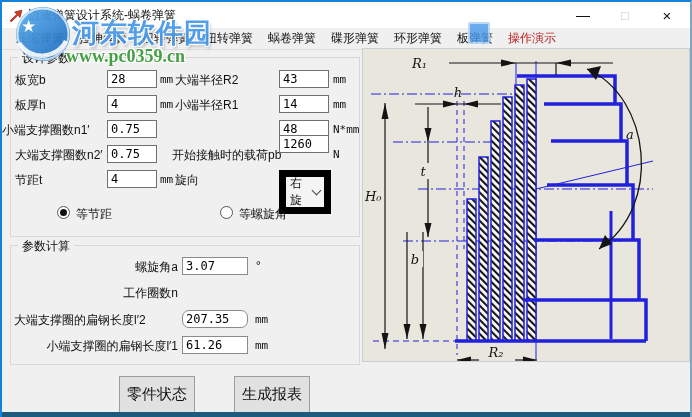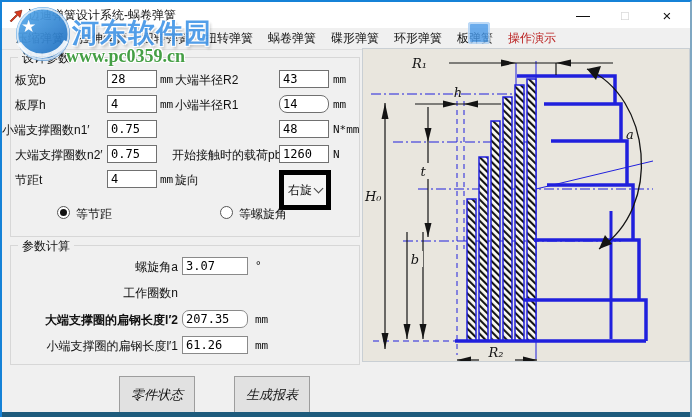--- a/index.html
+++ b/index.html
@@ -23,29 +23,29 @@
   .menu-item.active-red{color:#b91c1c;}
   
   .groupbox{position:absolute;border:1px solid #d7d7d7;background:transparent;}
   .grouplegend{position:absolute;font-size:12px;background:#f0f0f0;padding:0 4px;white-space:nowrap;}
   
   .lbl{position:absolute;font-size:12px;white-space:nowrap;}
   .inp{position:absolute;width:50px;height:18px;border:1px solid #707070;background:#fff;
        font:12px "DejaVu Sans Mono",monospace;padding:0 3px;box-sizing:border-box;outline:none;}
   .inp.ro{width:66px;border-color:#8a8a8a;}
   .unit{position:absolute;font:11px "DejaVu Sans Mono",monospace;white-space:nowrap;}
-  .dropdown{position:absolute;width:52px;height:19px;border:5px solid #000000;background:#f4f4f4;
+  .dropdown{position:absolute;width:52px;height:19px;border:7px solid #000000;background:#f4f4f4;
             font-size:12px;display:flex;align-items:center;justify-content:space-between;
             padding:15px 4px;box-sizing:border-box;cursor:default;}
   .chev{width:6px;height:6px;border-right:1.4px solid #444;border-bottom:1.4px solid #444;
         transform:rotate(45deg);margin-top:-3px;}
   .radio{position:absolute;width:13px;height:13px;border-radius:50%;border:1px solid #555;background:#fff;box-sizing:border-box;}
   .radio.checked::after{content:"";display:block;width:7px;height:7px;margin:2px;border-radius:50%;background:#111;}
   .btn{position:absolute;width:76px;height:37px;background:#e1e1e1;border:1px solid #9d9d9d;
-       font-size:13px;display:flex;align-items:center;justify-content:center;cursor:default;box-sizing:border-box;font-style:italic;}
+       font-size:15px;display:flex;align-items:center;justify-content:center;cursor:default;box-sizing:border-box;}
   
   .drawing{position:absolute;left:360px;top:46px;width:328px;height:314px;background:#e9e6de;border:1px solid #c9cfd4;box-sizing:border-box;}
   .dim{font:italic 13px "DejaVu Serif",serif;fill:#141414;}
   
   .bottom-bar{position:absolute;left:0;bottom:0;width:100%;height:5px;background:#1d5b7c;}
   
   .wm{position:absolute;pointer-events:none;z-index:60;}
   .wm-title{left:70px;top:13px;font-size:27px;font-weight:bold;letter-spacing:1px;color:#4798e8;opacity:.93;
     text-shadow:-1px -1px 0 #fff,1px -1px 0 #fff,-1px 1px 0 #fff,1px 1px 0 #fff,2px 3px 3px rgba(40,40,40,.25);}
   .wm-url{left:64px;top:44px;font-family:"Liberation Serif",serif;font-size:18px;font-weight:bold;color:#3c9b3c;opacity:.95;
@@ -89,32 +89,32 @@
   <input class="inp" style="left: 105px; top: 68px;" value="28">
   <span class="unit" style="left:158px;top:71px;">mm</span>
   <span class="lbl" style="left:173px;top:70px;">大端半径R2</span>
   <input class="inp" style="left: 277px; top: 68px;" value="43">
   <span class="unit" style="left:331px;top:71px;">mm</span>
 
   <span class="lbl" style="left:13px;top:95px;">板厚h</span>
   <input class="inp" style="left: 105px; top: 93px;" value="4">
   <span class="unit" style="left:158px;top:96px;">mm</span>
   <span class="lbl" style="left:173px;top:95px;">小端半径R1</span>
-  <input class="inp" style="left: 277px; top: 93px; border-radius: 8px;" value="14">
+  <input class="inp" style="left: 277px; top: 93px;" value="14">
   <span class="unit" style="left:331px;top:96px;">mm</span>
 
   <span class="lbl" style="left:0;top:120px;">小端支撑圈数n1′</span>
   <input class="inp" style="left: 105px; top: 118px;" value="0.75">
   <input class="inp" style="left: 277px; top: 118px;" value="48">
   <span class="unit" style="left:331px;top:121px;">N*mm</span>
 
   <span class="lbl" style="left:13px;top:145px;">大端支撑圈数n2′</span>
   <input class="inp" style="left: 105px; top: 143px;" value="0.75">
   <span class="lbl" style="left:170px;top:145px;">开始接触时的载荷pb</span>
-  <input class="inp" style="left: 277px; top: 143px;" value="1260">
+  <input class="inp" style="left: 277px; top: 133px;" value="1260">
   <span class="unit" style="left:331px;top:146px;">N</span>
 
   <span class="lbl" style="left:13px;top:170px;">节距t</span>
   <input class="inp" style="left: 105px; top: 168px;" value="4">
   <span class="unit" style="left:158px;top:171px;">mm</span>
   <span class="lbl" style="left:173px;top:170px;">旋向</span>
   <div class="dropdown" style="left:277px;top:168px;">
     <span>右旋</span>
     <span class="chev"></span>
   </div>
@@ -126,21 +126,21 @@
 
   <div class="groupbox" style="left:8px;top:243px;width:348px;height:118px;"></div>
   <span class="grouplegend" style="left:16px;top:236px;">参数计算</span>
 
   <span class="lbl" style="left:12px;top:257px;width:164px;text-align:right;">螺旋角a</span>
   <input class="inp ro" style="left: 180px; top: 255px;" readonly="" value="3.07">
   <span class="unit" style="left:253px;top:257px;">°</span>
 
   <span class="lbl" style="left:12px;top:283px;width:164px;text-align:right;">工作圈数n</span>
 
-  <span class="lbl" style="left:12px;top:310px;width:164px;text-align:right;font-weight:bold;">大端支撑圈的扁钢长度l′2</span>
+  <span class="lbl" style="left:12px;top:310px;width:164px;">大端支撑圈的扁钢长度l′2</span>
   <input class="inp ro" style="left: 180px; top: 308px; border-radius: 7px;" readonly="" value="207.35">
   <span class="unit" style="left:253px;top:311px;">mm</span>
 
   <span class="lbl" style="left:12px;top:336px;width:164px;text-align:right;">小端支撑圈的扁钢长度l′1</span>
   <input class="inp ro" style="left: 180px; top: 334px;" readonly="" value="61.26">
   <span class="unit" style="left:253px;top:337px;">mm</span>
 
   <div class="btn" style="left:117px;top:374px;">零件状态</div>
   <div class="btn" style="left:232px;top:374px;">生成报表</div>
 

